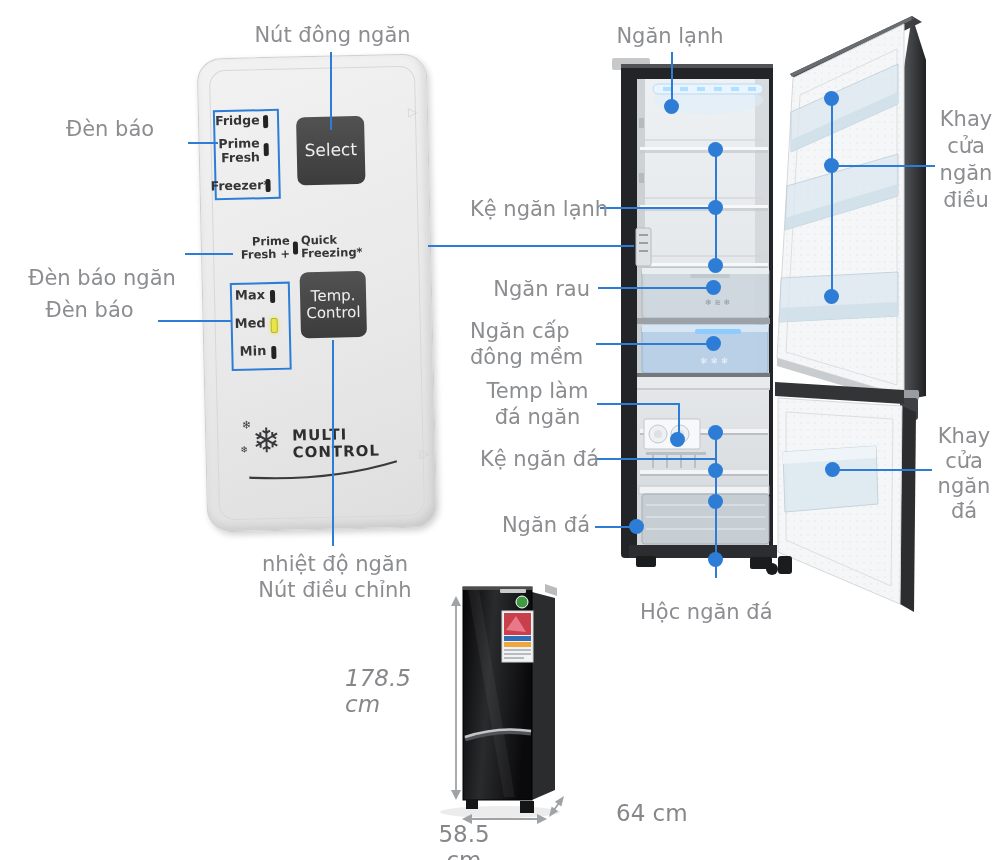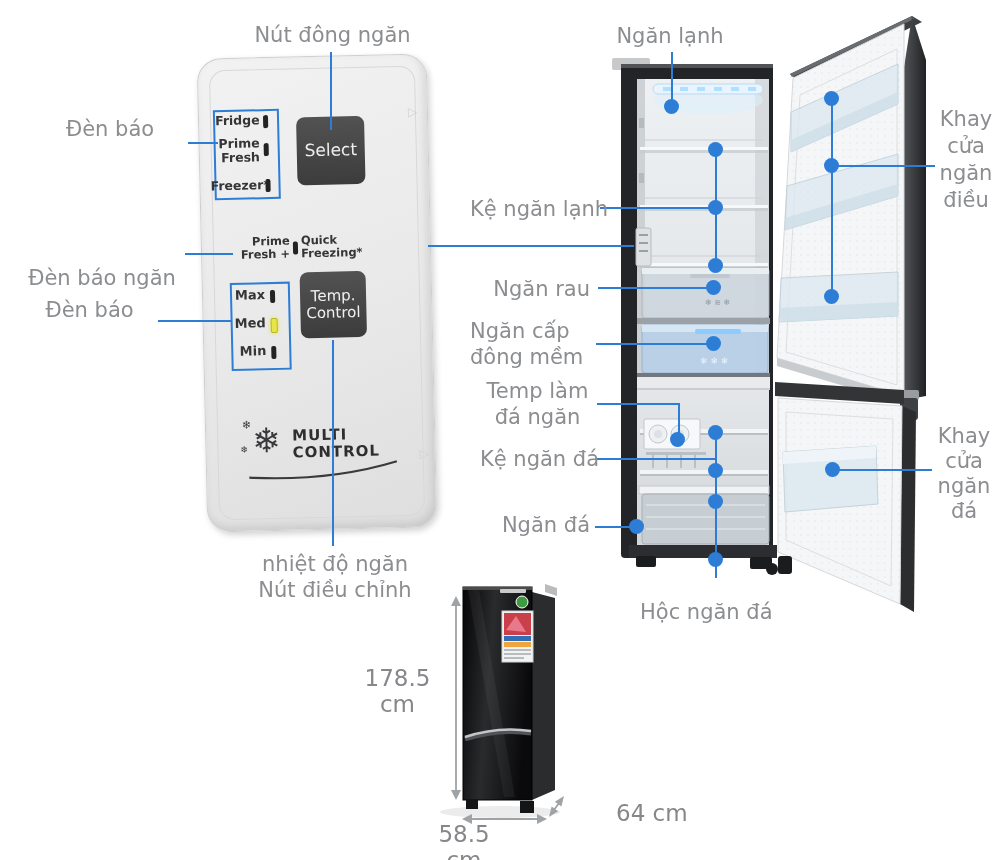--- a/index.html
+++ b/index.html
@@ -371,21 +371,21 @@
 <div class="lbl" style="left:640px;top:582px;width:155px;text-align:left;margin-top:17px;">
   <span>Hộc ngăn đá</span>
 </div>
 <div class="lbl stack" style="left:929px;top:424px;width:70px;text-align:center;line-height:25px;">
   <span>Khay</span>
   <span>cửa</span>
   <span>ngăn</span>
   <span>đá</span>
 </div>
 
-<div class="dim" style="left:345px;top:665px;width:105px;text-align:center;">
+<div class="dim" style="left:345px;top:665px;width:105px;text-align:left;font-style:italic;">
   <span>178.5 cm</span>
 </div>
 <div class="dim" style="left:419px;top:821px;width:90px;text-align:center;">
   <span>58.5 cm</span>
 </div>
 <div class="dim" style="left:568px;top:800px;width:80px;text-align:left;margin-left:48px;">
   <span>64 cm</span>
 </div>
 
 </body></html>

